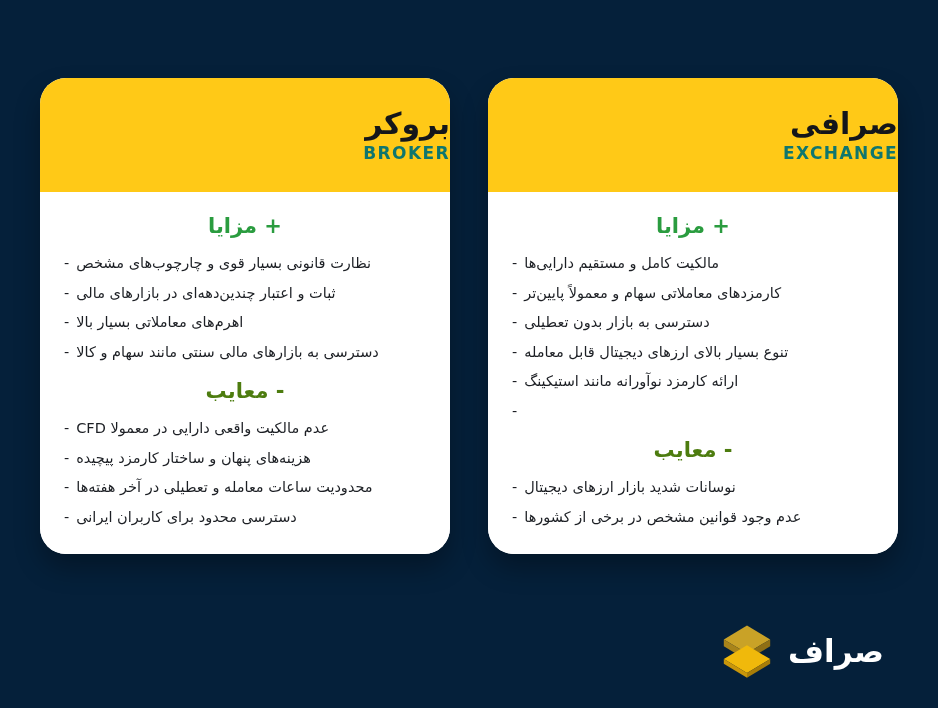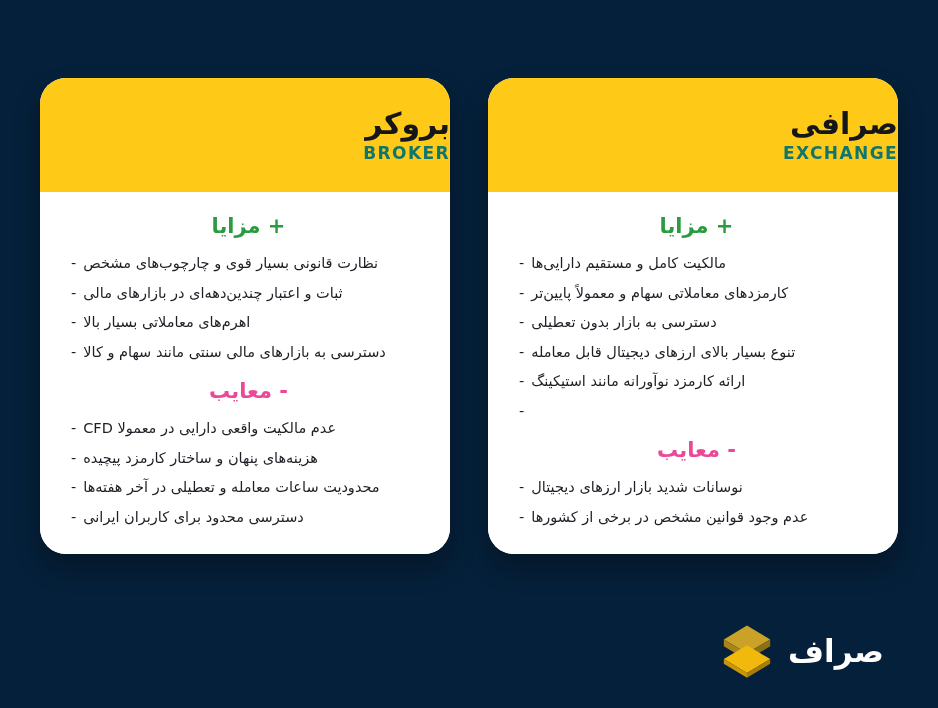--- a/index.html
+++ b/index.html
@@ -63,38 +63,38 @@
     font-size: 17px;
     font-weight: 700;
     color: #0f766e;
     letter-spacing: 1.4px;
     line-height: 1.1;
   }
 
   .card-body {
     flex: 1;
     background: #ffffff;
-    padding: 22px 24px 26px 31px;
+    padding: 22px 24px 26px 24px;
     display: flex;
     flex-direction: column;
   }
 
   .section + .section {
     margin-top: 16px;
   }
 
   .section-heading {
     text-align: center;
     font-size: 21px;
     font-weight: 700;
     line-height: 1.2;
     margin-bottom: 13px;
   }
   .section-heading.pros { color: #2a9c3f; }
-  .section-heading.cons { color: #ec4899; }
+  .section-heading.cons { color: #4d7c0f; }
 
   .item-list {
     list-style: none;
     margin: 0;
     padding: 0;
   }
 
   .item {
     display: flex;
     justify-content: flex-end;

